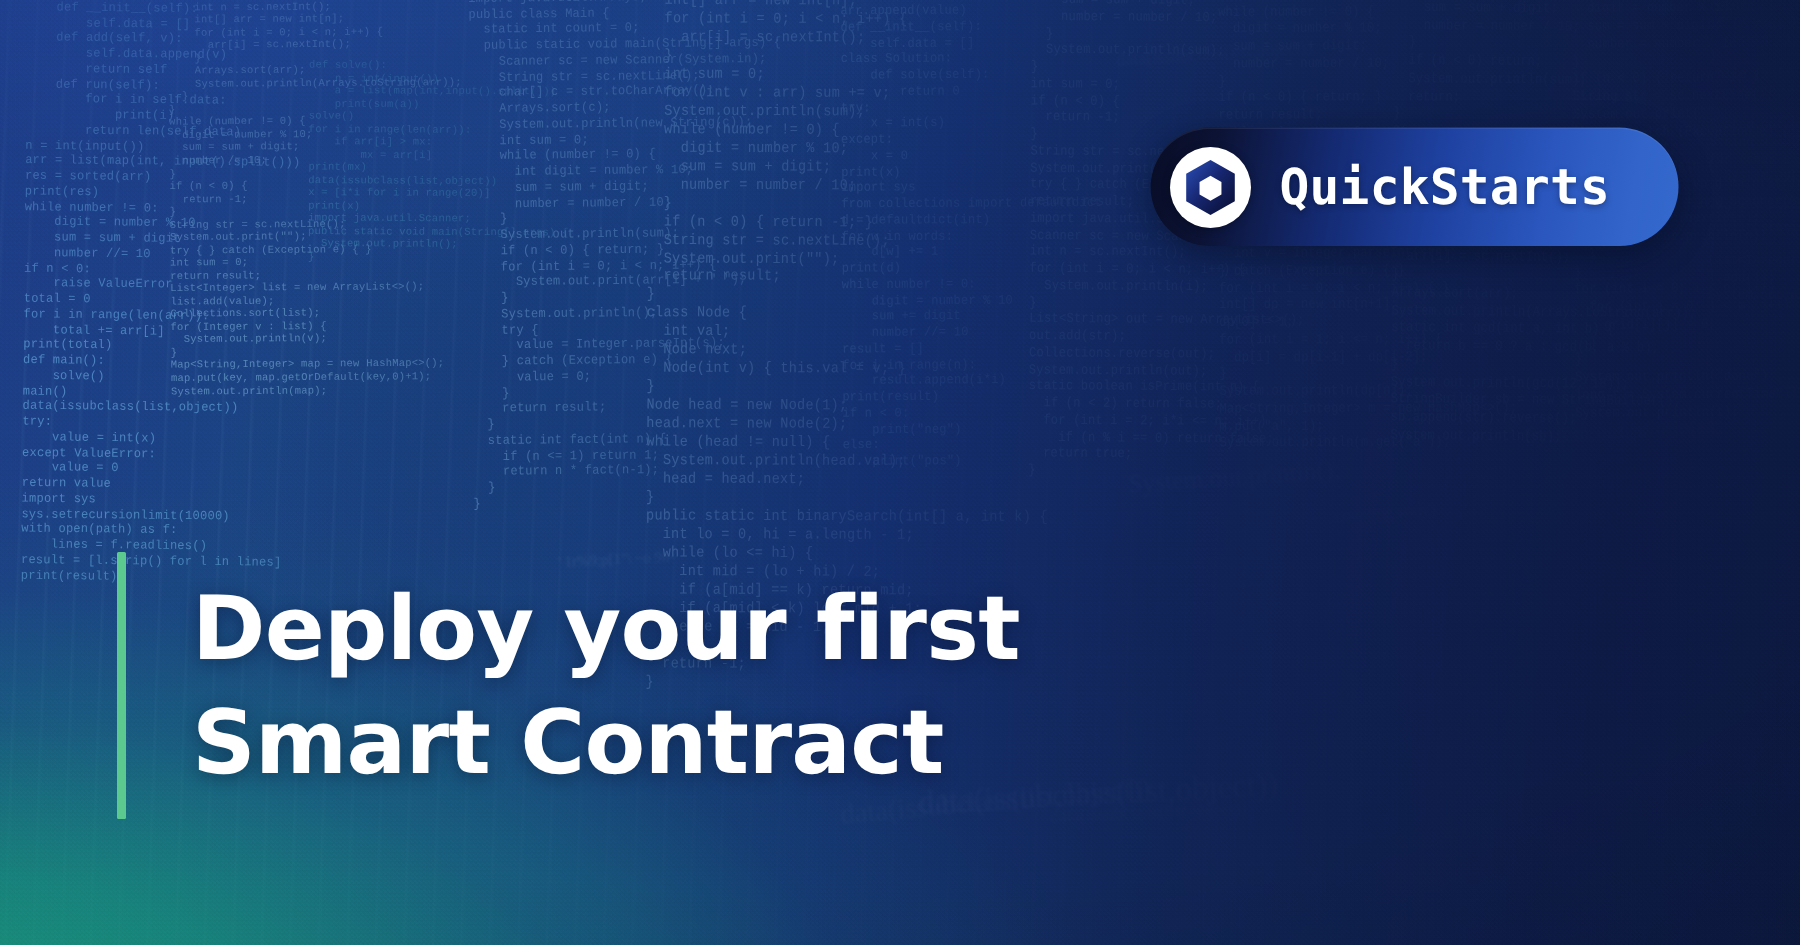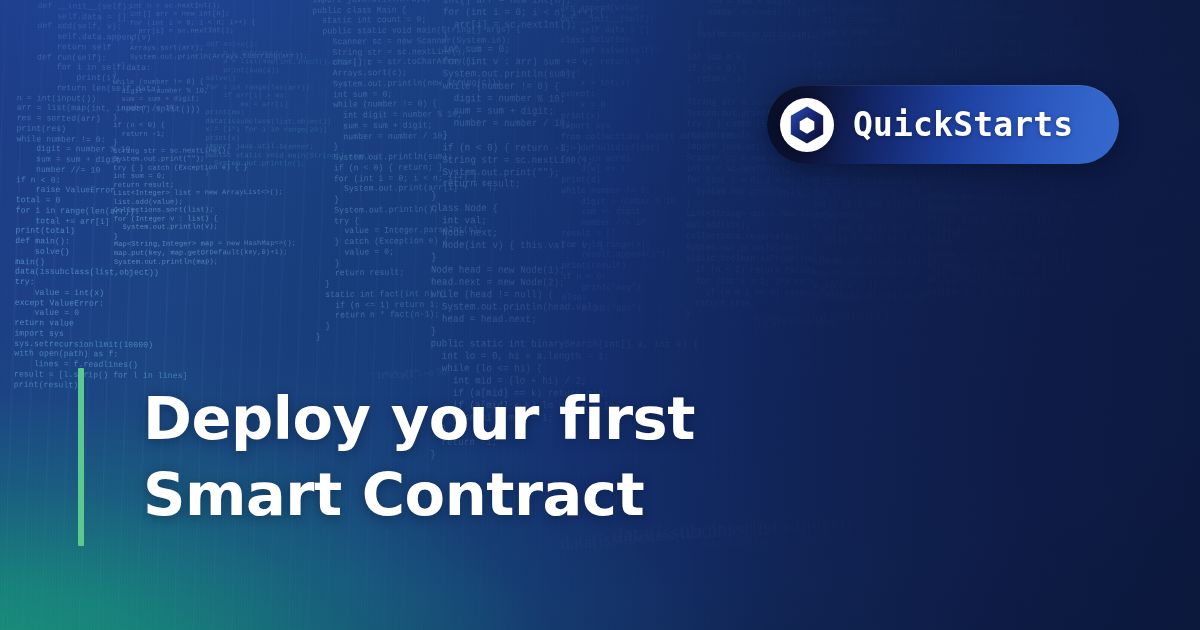--- a/index.html
+++ b/index.html
@@ -129,21 +129,21 @@
     background-size: 3px 3px;
   }
 
   
   .headline-wrap {
     position: absolute;
     left: 78px;
     top: 368px;
     display: flex;
     align-items: stretch;
-    gap: 15px;
+    gap: 0;
   }
   .accent-bar {
     width: 6px;
     height: 178px;
     background: #5cc98e;
     border-radius: 1px;
     flex: none;
   }
   .headline {
     margin: 0;

